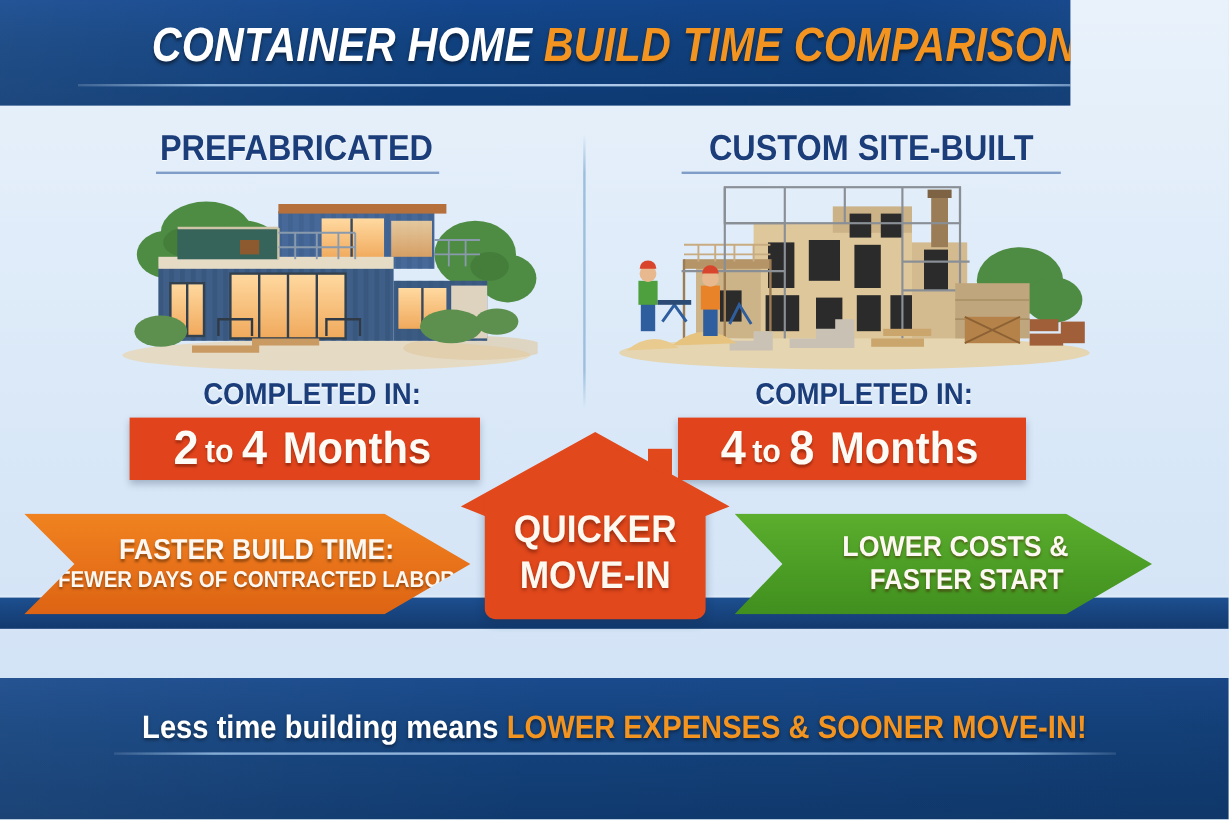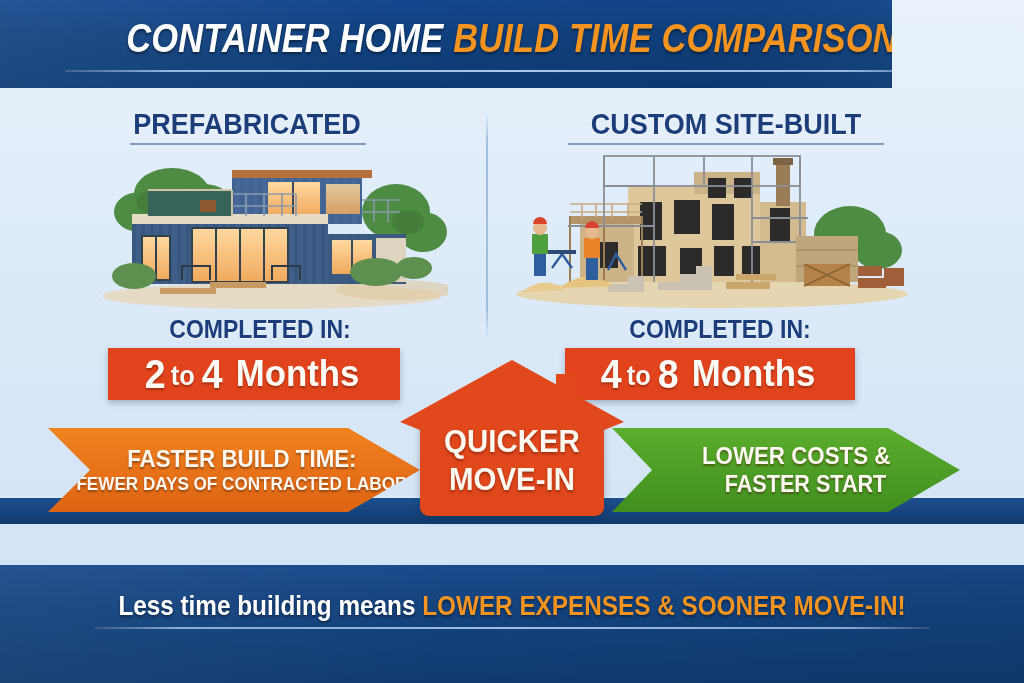--- a/index.html
+++ b/index.html
@@ -70,38 +70,38 @@
 
   
   .blueband{position:absolute;left:0;top:498px;width:1024px;height:26px;
     background:linear-gradient(180deg,#1d4f8f 0%,#17437d 55%,#123a6e 100%);}
   .blueband-top{position:absolute;left:0;top:496px;width:1024px;height:3px;
     background:rgba(255,255,255,.18);}
 
   
   .arrow{position:absolute;height:84px;display:flex;align-items:center;
     filter:drop-shadow(0 4px 5px rgba(20,45,80,.35));}
-  .arrow-orange{left:48px;top:428px;width:372px;
+  .arrow-orange{left:20px;top:428px;width:372px;
     background:linear-gradient(180deg,#f0831f 0%,#e8731a 48%,#dd6413 100%);
     clip-path:polygon(0 0,300px 0,100% 50%,300px 100%,0 100%,42px 50%);}
   .arrow-green{left:612px;top:428px;width:348px;
     background:linear-gradient(180deg,#5cae2e 0%,#4d9f26 48%,#418f1f 100%);
     clip-path:polygon(0 0,276px 0,100% 50%,276px 100%,0 100%,40px 50%);}
   .arrow-text{width:100%;text-align:center;color:#fdf8f2;font-weight:bold;
     text-shadow:0 2px 2px rgba(70,35,5,.5);}
   .arrow-orange .arrow-text{padding-right:62px;padding-left:10px;}
   .arrow-green .arrow-text{padding-right:60px;padding-left:14px;text-align:right;}
   .arrow-l1{font-size:24px;line-height:27px;font-stretch:condensed;
     transform:scaleX(.93);transform-origin:50% 50%;white-space:nowrap;}
   .arrow-l2{font-size:19px;line-height:23px;font-stretch:condensed;
     transform:scaleX(.9);transform-origin:50% 50%;white-space:nowrap;}
   .arrow-green .arrow-l1,.arrow-green .arrow-l2{font-size:24px;line-height:28px;}
 
   
-  .house{position:absolute;left:398px;top:358px;width:228px;height:158px;text-decoration:underline;}
+  .house{position:absolute;left:382px;top:358px;width:228px;height:158px;text-decoration:underline;}
   .house-roof{position:absolute;left:0;top:0;width:228px;height:72px;}
   .house-body{position:absolute;left:22px;top:60px;width:184px;height:98px;
     background:#e1481c;border-radius:0 0 9px 9px;
     box-shadow:0 4px 7px rgba(20,45,80,.32);}
   .house-text{position:absolute;left:0;top:64px;width:228px;text-align:center;
     color:#fdf8f0;font-weight:bold;font-size:32px;line-height:38px;
     font-stretch:condensed;transform:scaleX(.92);transform-origin:50% 50%;
     text-shadow:0 2px 3px rgba(90,20,5,.5);z-index:4;}
   .house-text div{white-space:nowrap;}
 

